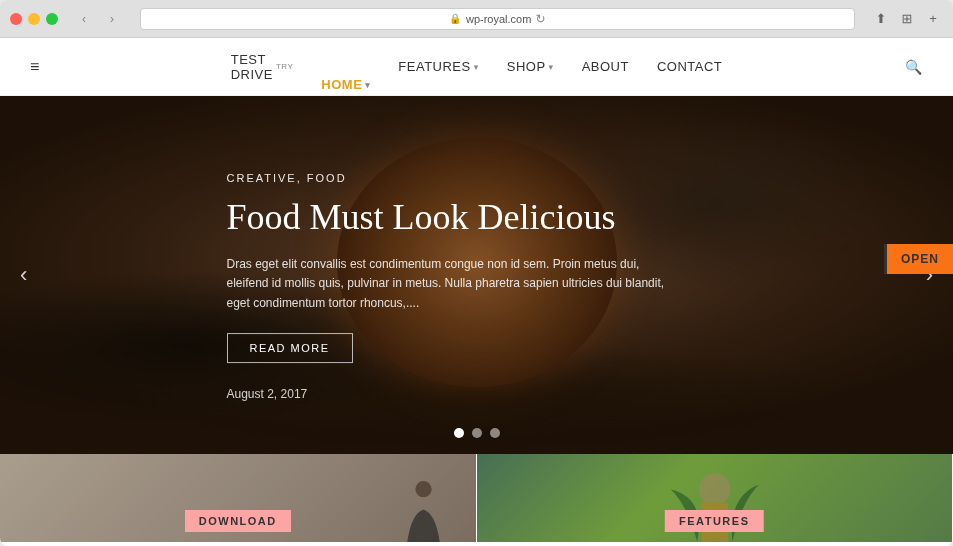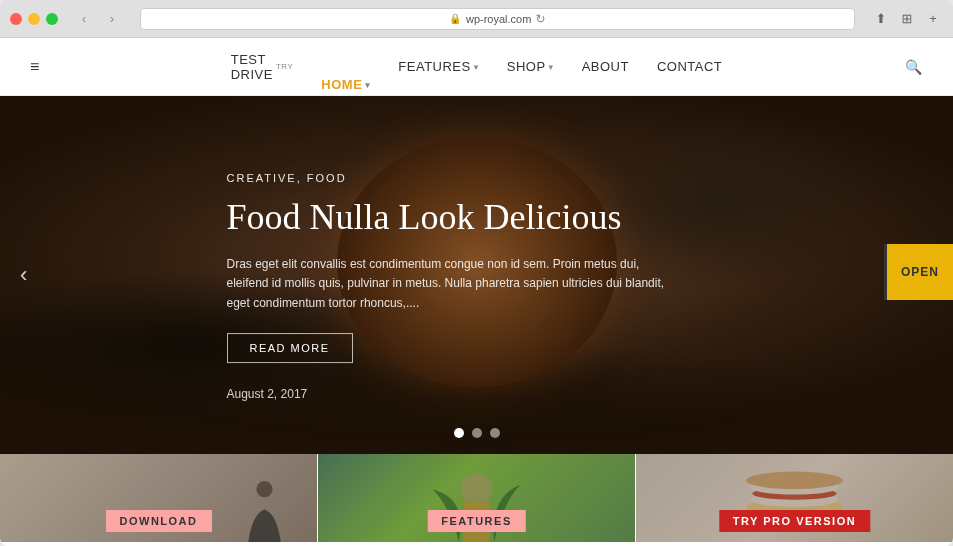--- a/index.html
+++ b/index.html
@@ -296,22 +296,22 @@
       background: rgba(255,255,255,0.5);
       cursor: pointer;
     }
     .dot.active { background: white; }
 
     
     .open-panel {
       position: absolute;
       right: 0;
       top: 148px;
-      background: #eab308;
-      padding: 21px 14px;
+      background: #f97316;
+      padding: 8px 14px;
       font-size: 12px;
       letter-spacing: 1px;
       font-weight: 600;
       color: #333;
       cursor: pointer;
       border-left: 3px solid #333;
       z-index: 20;
     }
 
     
@@ -431,21 +431,21 @@
       <span class="nav-search">🔍</span>
     </nav>
 
     <div class="hero-slider">
       <div class="hero-image">
         <div class="hero-bg"></div>
         <div class="hero-overlay"></div>
 
         <div class="hero-content">
           <div class="hero-category">CREATIVE, FOOD</div>
-          <h1 class="hero-title">Food Nulla Look Delicious</h1>
+          <h1 class="hero-title">Food Must Look Delicious</h1>
           <p class="hero-desc">Dras eget elit convallis est condimentum congue non id sem. Proin metus dui, eleifend id mollis quis, pulvinar in metus. Nulla pharetra sapien ultricies dui blandit, eget condimentum tortor rhoncus,....</p>
           <div class="hero-read-more">READ MORE</div>
           <span class="hero-date">August 2, 2017</span>
         </div>
 
         <span class="slider-arrow slider-arrow-left">‹</span>
         <span class="slider-arrow slider-arrow-right">›</span>
 
         <div class="slider-dots">
           <span class="dot active"></span>
@@ -482,32 +482,17 @@
             <circle cx="100" cy="40" r="18" fill="#c8a878"></circle>
             <rect x="85" y="55" width="30" height="45" fill="#e8a030"></rect>
           </svg>
         </div>
         <div class="card-overlay"></div>
         <div class="card-label">FEATURES</div>
       </div>
 
       <div class="card-divider"></div>
 
-      <div class="card">
-        <div class="card-bg card-bg-3">
-
-          <svg viewBox="0 0 200 100" style="position:absolute;inset:0;width:100%;height:100%;opacity:0.8">
-            <ellipse cx="100" cy="70" rx="60" ry="12" fill="#d4a060"></ellipse>
-            <ellipse cx="100" cy="60" rx="55" ry="10" fill="#f0c878"></ellipse>
-            <ellipse cx="100" cy="52" rx="50" ry="8" fill="#e8e0d0"></ellipse>
-            <ellipse cx="100" cy="45" rx="48" ry="7" fill="#c84020"></ellipse>
-            <ellipse cx="100" cy="38" rx="50" ry="8" fill="#e8e0d0"></ellipse>
-            <ellipse cx="100" cy="30" rx="55" ry="10" fill="#d4a060"></ellipse>
-          </svg>
-        </div>
-        <div class="card-overlay"></div>
-        <div class="card-label red">TRY PRO VERSION</div>
-      </div>
 
     </div>
 
   </div>
 </div>
 
 </body></html>

